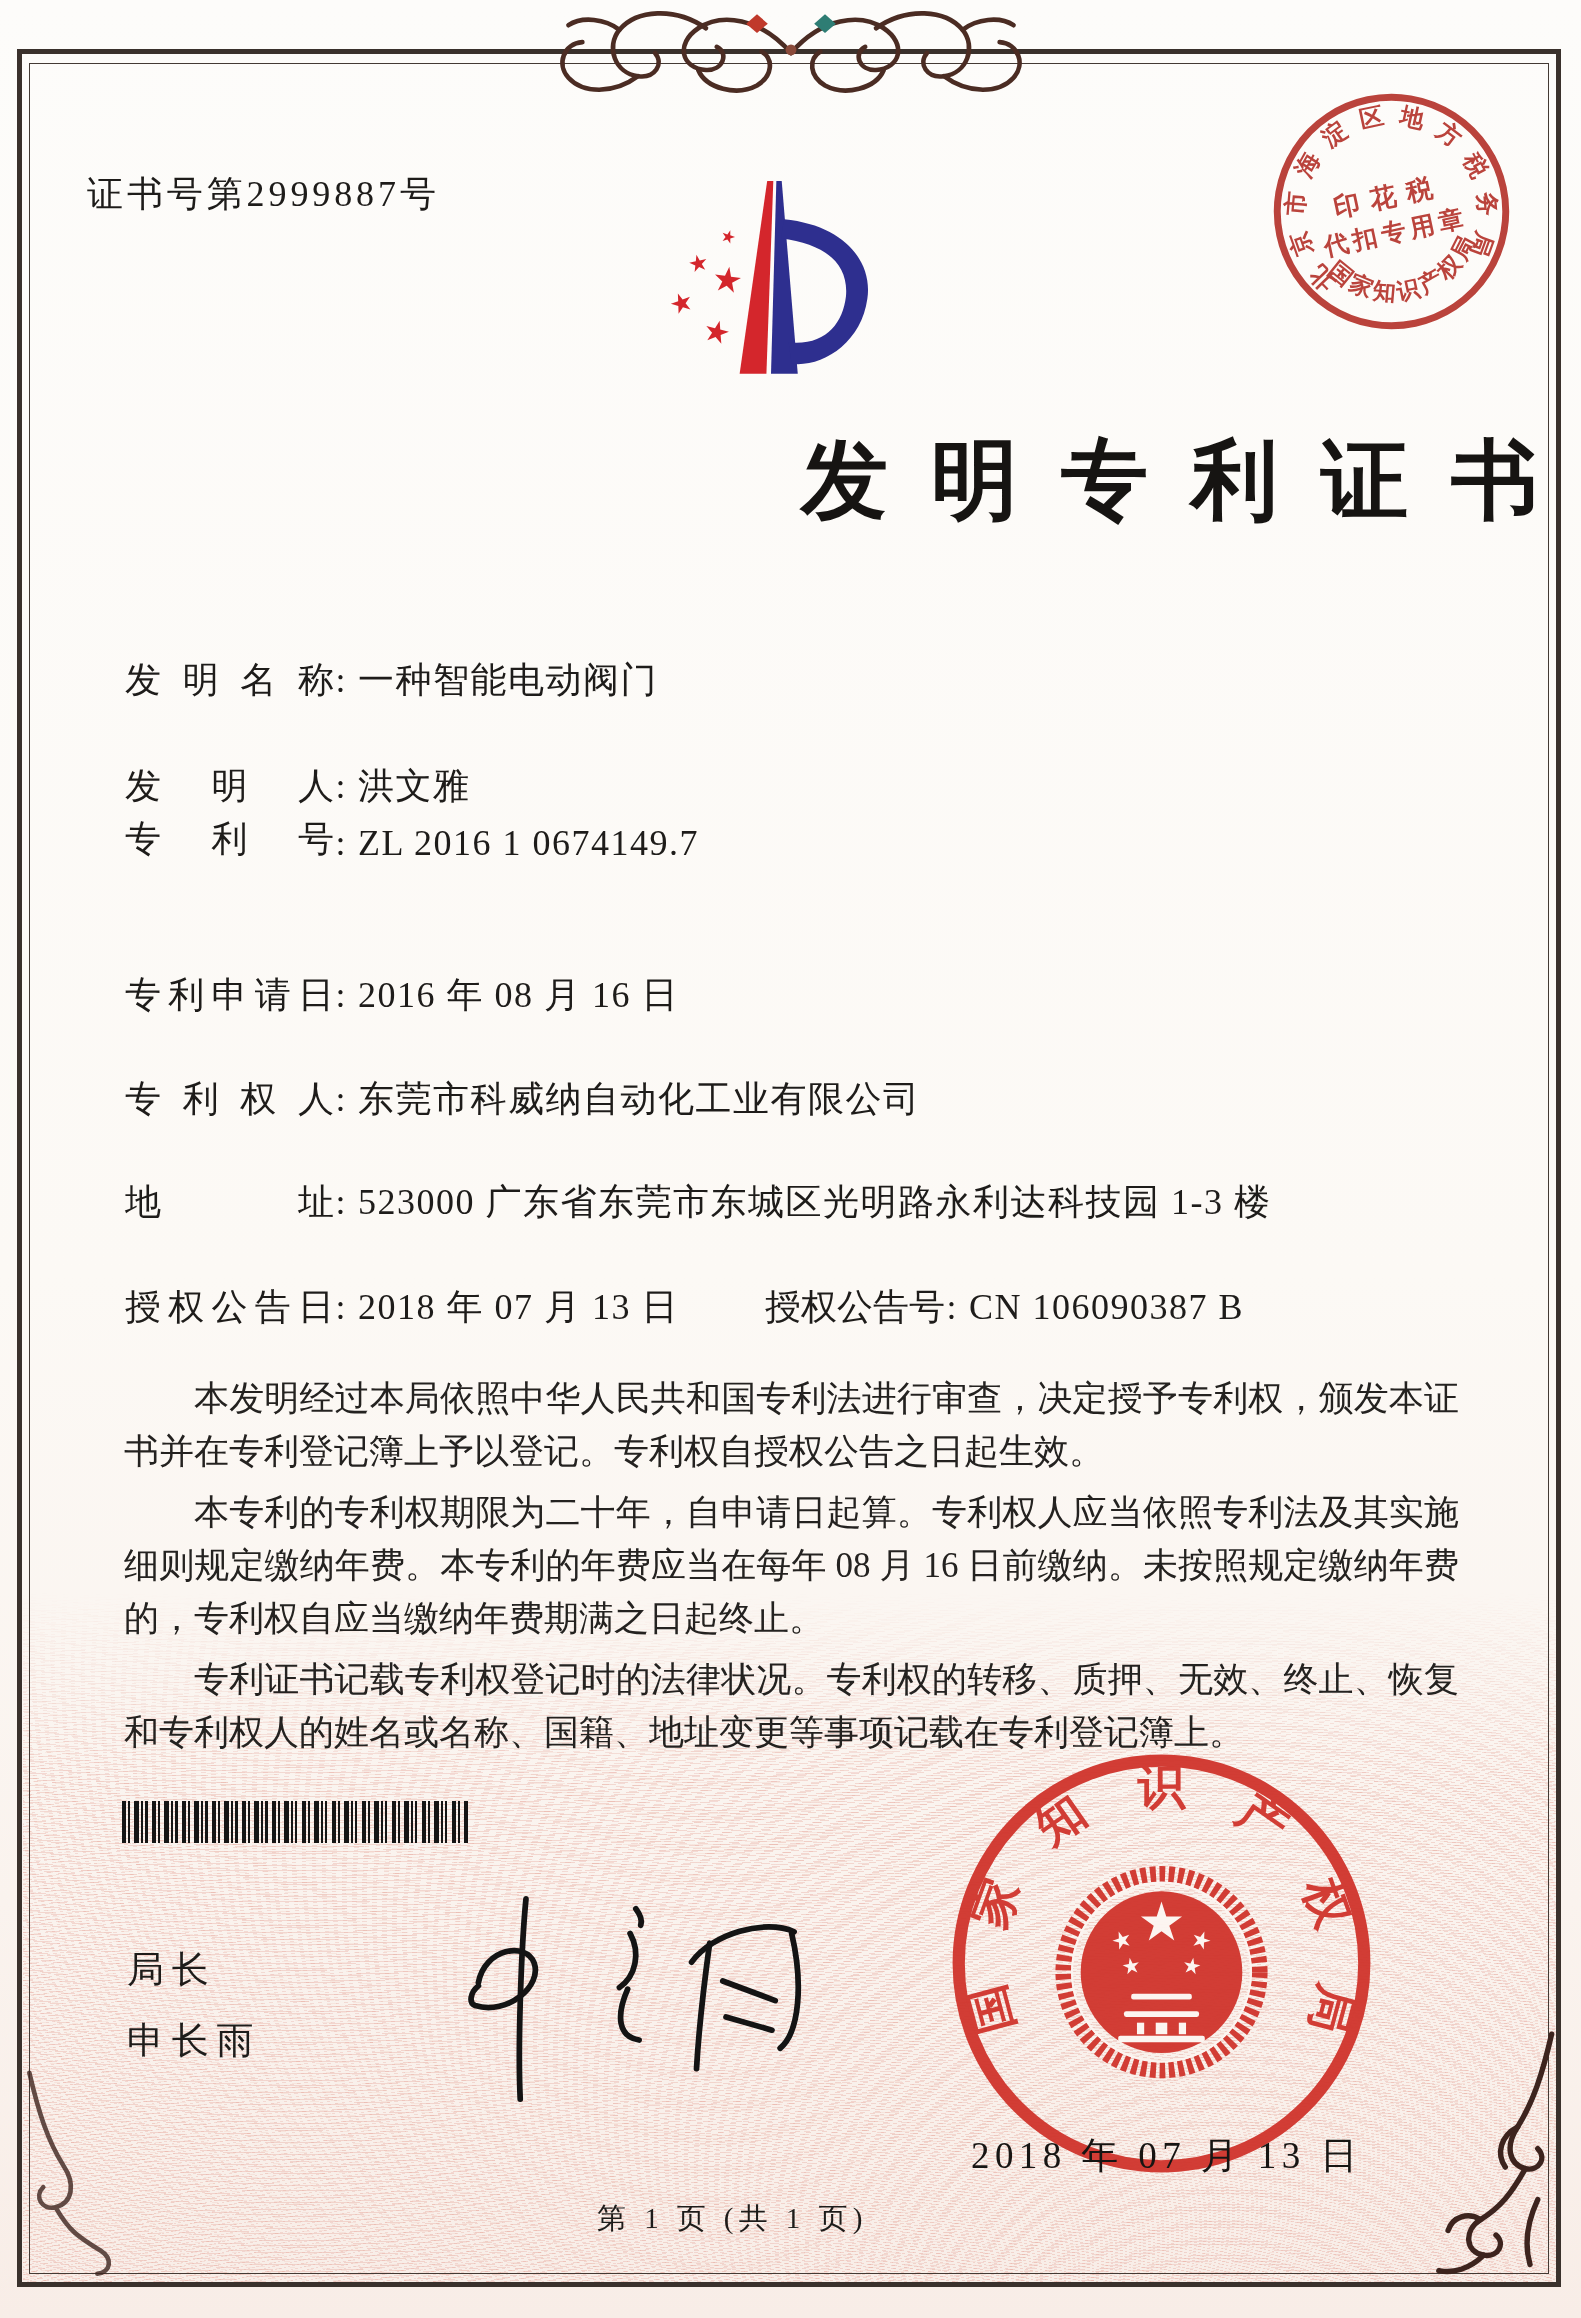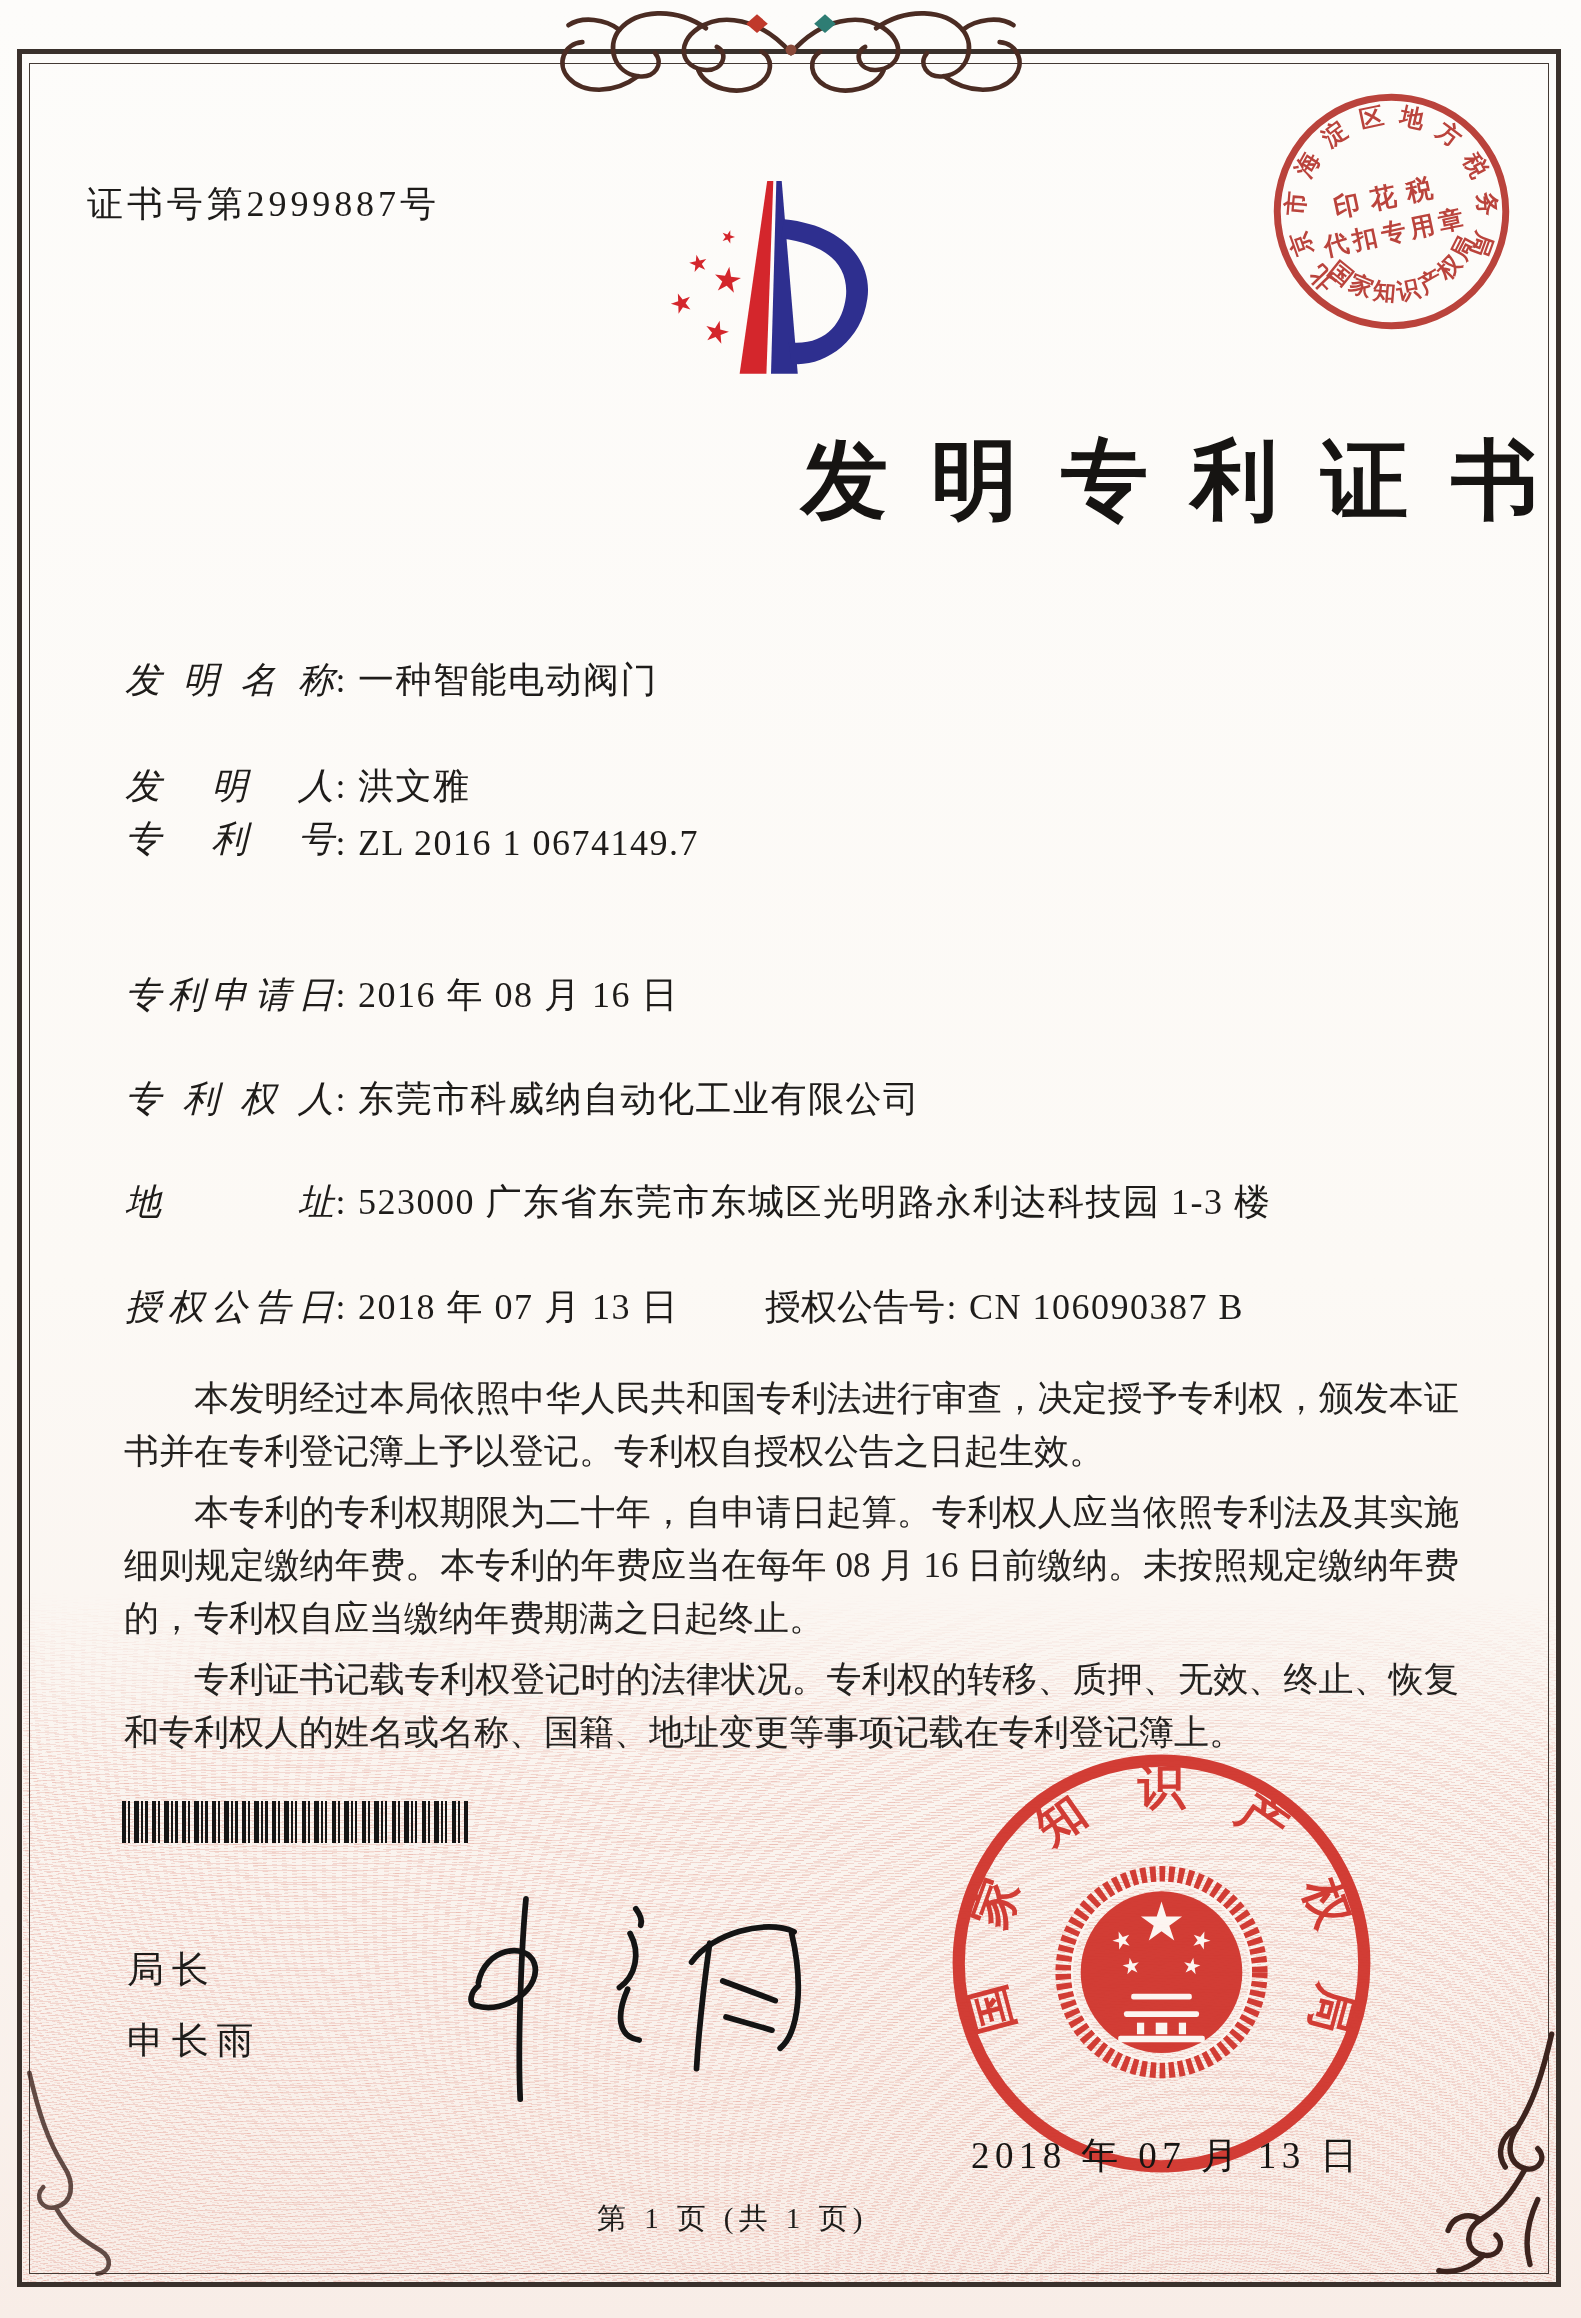--- a/index.html
+++ b/index.html
@@ -18,29 +18,29 @@
     -webkit-mask-image:linear-gradient(to bottom,transparent 0,#000 28%);
             mask-image:linear-gradient(to bottom,transparent 0,#000 28%);
   }
   
   .frame-outer{position:absolute;left:17px;top:49px;right:20px;bottom:32px;border:5.4px solid #3a312c;z-index:2;}
   .frame-inner{position:absolute;left:29px;top:63px;right:32px;bottom:45px;border:1.5px solid #433a34;z-index:2;}
   .flourish-top{position:absolute;top:1.5px;left:50%;transform:translateX(-50%);z-index:3;}
   .flourish-br{position:absolute;right:23px;bottom:36px;z-index:3;}
   .flourish-bl{position:absolute;left:23px;bottom:36px;z-index:3;transform:scaleX(-1);opacity:.8;}
 
-  .cert-no{position:absolute;left:87px;top:180px;font-size:36px;letter-spacing:3.9px;z-index:3;}
+  .cert-no{position:absolute;left:87px;top:170px;font-size:36px;letter-spacing:3.9px;z-index:3;}
   .logo{position:absolute;left:654px;top:173px;z-index:3;}
   .tax-stamp{position:absolute;left:1268px;top:88px;z-index:4;transform:rotate(-12deg);opacity:.92;}
 
   .title{position:absolute;left:0;right:0;top:422px;text-align:right;z-index:3;
          font-size:87px;font-weight:700;letter-spacing:43px;text-indent:43px;color:#161412;}
 
   .frow{position:absolute;left:125px;font-size:36px;white-space:nowrap;z-index:3;}
-  .flabel{display:inline-block;width:209px;text-align:justify;text-align-last:justify;vertical-align:bottom;font-style:italic;}
+  .flabel{display:inline-block;width:209px;text-align:justify;text-align-last:justify;vertical-align:bottom;}
   .fcolon{display:inline-block;margin:0 12.4px 0 1.5px;}
   .fval{letter-spacing:1.5px;}
   .grant-no{position:absolute;left:765px;font-size:36px;white-space:nowrap;z-index:3;}
 
   .body-text{position:absolute;left:116px;top:1364px;width:1351px;z-index:3;
              font-size:35px;line-height:53px;text-align:justify;color:#242220;}
   .body-text p{margin:8px;text-indent:2em;}
 
   .barcode{position:absolute;left:122px;top:1801px;width:346px;height:42px;z-index:3;
     background:repeating-linear-gradient(90deg,

